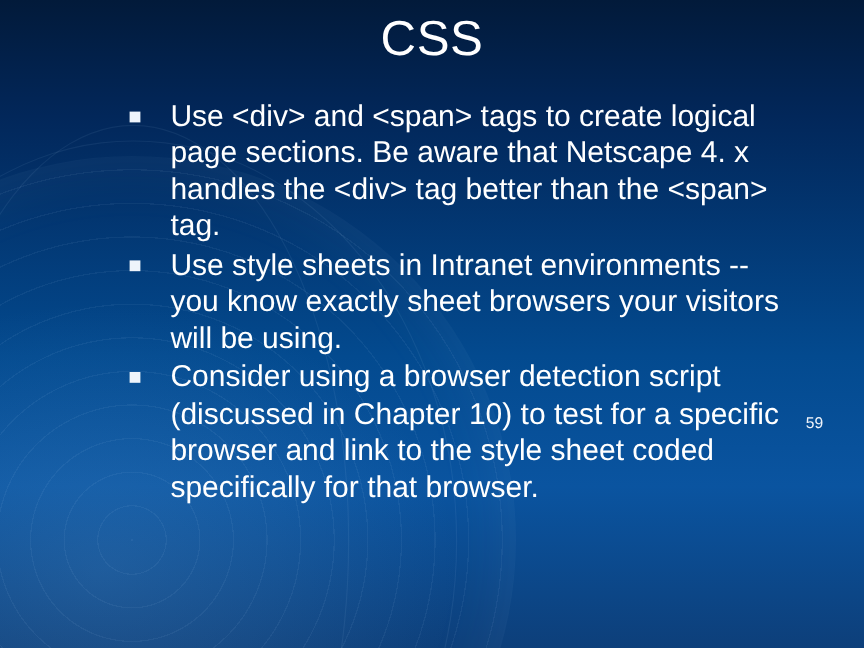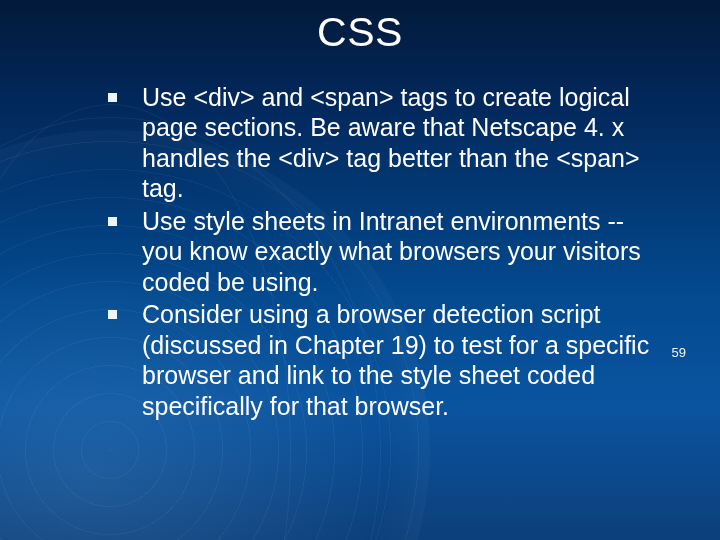--- a/index.html
+++ b/index.html
@@ -91,20 +91,20 @@
 
 <div class="slide">
 
   <h1 class="title">
     <span>CSS</span><br>
   </h1>
 
   <div class="body">
     <ul class="bullets">
       <li><span>Use &lt;div&gt; and &lt;span&gt; tags to create logical page sections. Be aware that Netscape 4. x handles the &lt;div&gt; tag better than the &lt;span&gt; tag.</span></li>
-      <li><span>Use style sheets in Intranet environments -- you know exactly what browsers your visitors coded be using.</span></li>
-      <li><span>Consider using a browser detection script (discussed in Chapter 19) to test for a specific browser and link to the style sheet coded specifically for that browser.</span></li>
+      <li><span>Use style sheets in Intranet environments -- you know exactly sheet browsers your visitors will be using.</span></li>
+      <li><span>Consider using a browser detection script (discussed in Chapter 10) to test for a specific browser and link to the style sheet coded specifically for that browser.</span></li>
     </ul>
   </div>
 
   <div class="pagenum">59</div>
 
 </div>
 
 </body></html>

